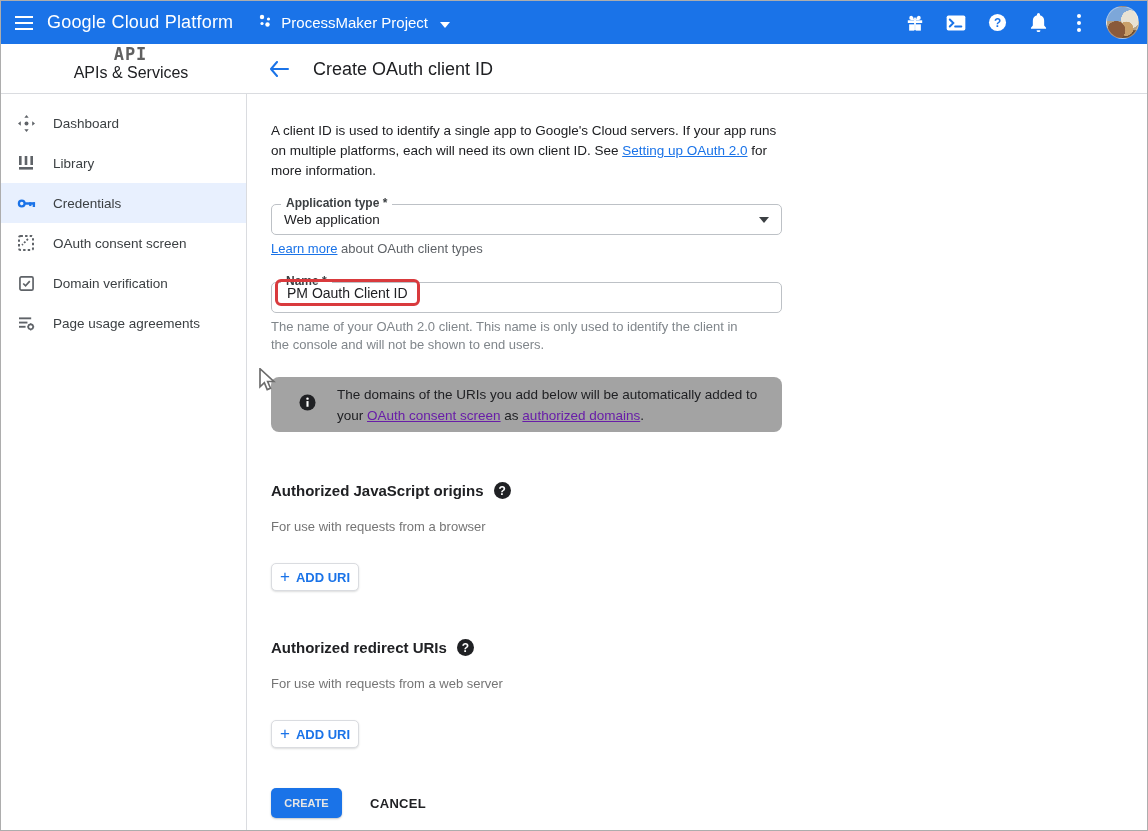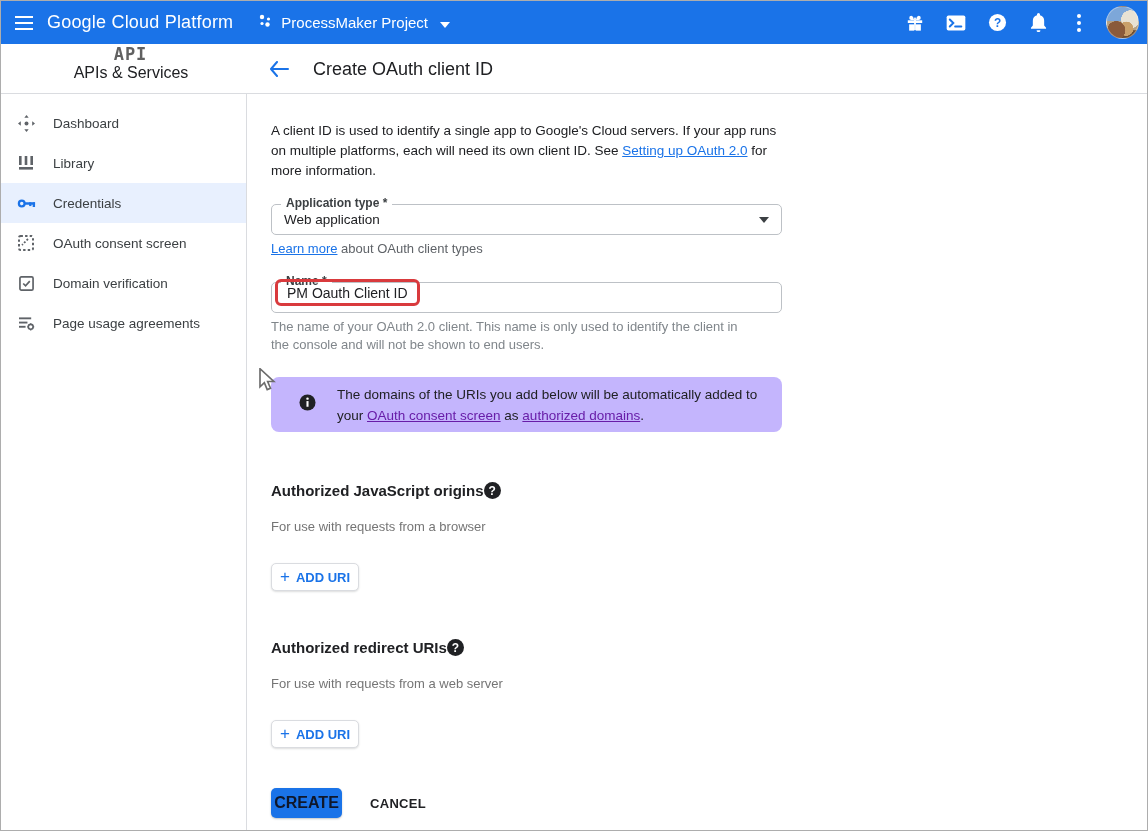--- a/index.html
+++ b/index.html
@@ -70,43 +70,43 @@
   .app-type { top:110px; cursor:pointer; }
   .learn-more { position:absolute; left:24px; top:147px; font-size:13px; color:#5f6368; }
   .name-field { top:188px; }
   .red-annotation {
     display:inline-flex; align-items:center; position:absolute; left:3px; top:-4px; height:27px;
     border:3px solid #d93a3d; border-radius:6px; padding:0 9px; font-size:14px; color:#202124; white-space:nowrap;
   }
   .name-helper { position:absolute; left:24px; top:224px; width:470px; font-size:13px; line-height:18px; color:#80868b; }
   .info-note {
     position:absolute; left:24px; top:283px; width:511px; height:55px;
-    background:#c4b5fd; border-radius:8px; display:flex; align-items:center;
+    background:#a3a3a3; border-radius:8px; display:flex; align-items:center;
   }
   .info-icon-wrap { margin-left:28px; flex:0 0 auto; }
   .info-text { margin-left:21px; font-size:13.5px; line-height:21px; color:#202124; width:430px; }
-  .section-title { position:absolute; left:24px; font-size:15px; font-weight:bold; color:#202124; display:flex; align-items:center; }
+  .section-title { position:absolute; left:24px; font-size:15px; font-weight:bold; color:#202124; display:flex; align-items:center; gap:10px; }
   .sec1-title { top:388px; }
   .sec1-sub { top:425px; }
   .sec2-title { top:545px; }
   .sec2-sub { top:582px; }
   .section-sub { position:absolute; left:24px; font-size:13px; color:#757575; }
   .add-uri {
     position:absolute; left:24px; width:88px; height:28px;
     background:#fff; border:1px solid #dadce0; border-radius:5px;
     box-shadow:0 1px 2px rgba(60,64,67,.18);
     display:flex; align-items:center; justify-content:center; gap:6px;
     color:#1a73e8; font-size:13px; font-weight:bold; cursor:pointer;
   }
   .add-uri-1 { top:469px; }
   .add-uri-2 { top:626px; }
   .plus { font-size:17px; font-weight:normal; line-height:1; margin-top:-2px; }
   .create-btn {
     position:absolute; left:24px; top:694px; width:71px; height:30px;
-    background:#1a73e8; color:#0f172a; font-size:16px; font-weight:bold;
+    background:#1a73e8; color:#e5e5e5; font-size:11px; font-weight:bold;
     border:none; border-radius:5px; display:flex; align-items:center; justify-content:center; cursor:pointer;
     box-shadow:0 1px 2px rgba(60,64,67,.3);
   }
   .cancel-btn {
     position:absolute; left:113px; top:694px; height:30px; padding:0 10px;
     background:transparent; color:#202124; font-size:13px; font-weight:bold;
     border:none; display:flex; align-items:center; cursor:pointer; letter-spacing:.3px;
   }
   .qmark { width:17px; height:17px; border-radius:50%; background:#202124; color:#fff; font-size:12px; font-weight:bold; display:inline-flex; align-items:center; justify-content:center; }
   .cursor { position:absolute; left:257px; top:367px; z-index:50; pointer-events:none; }

